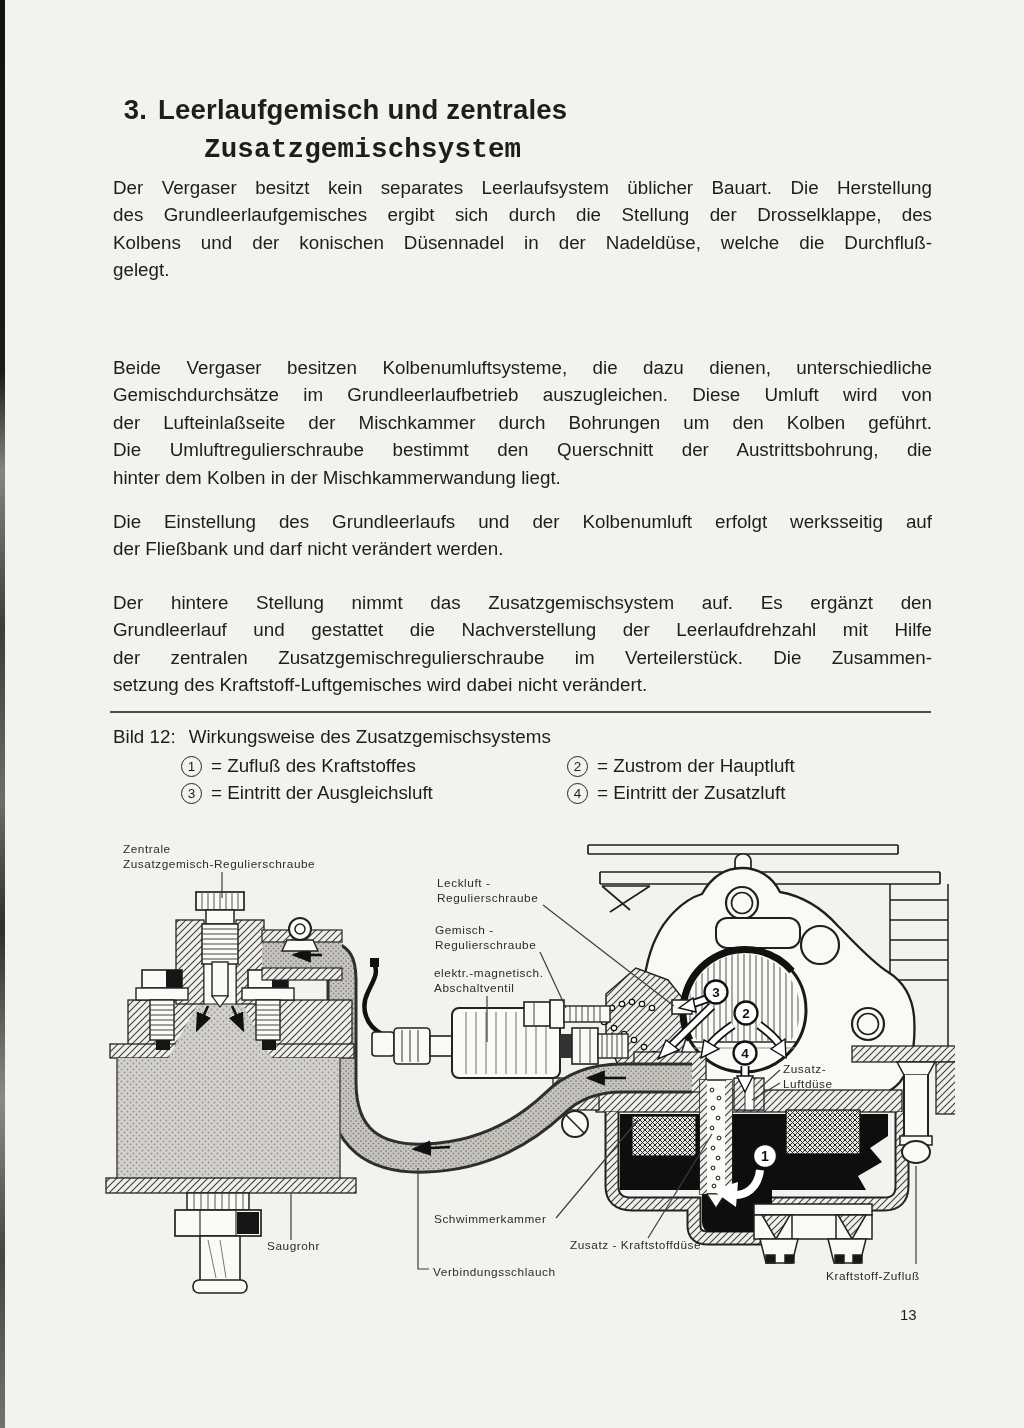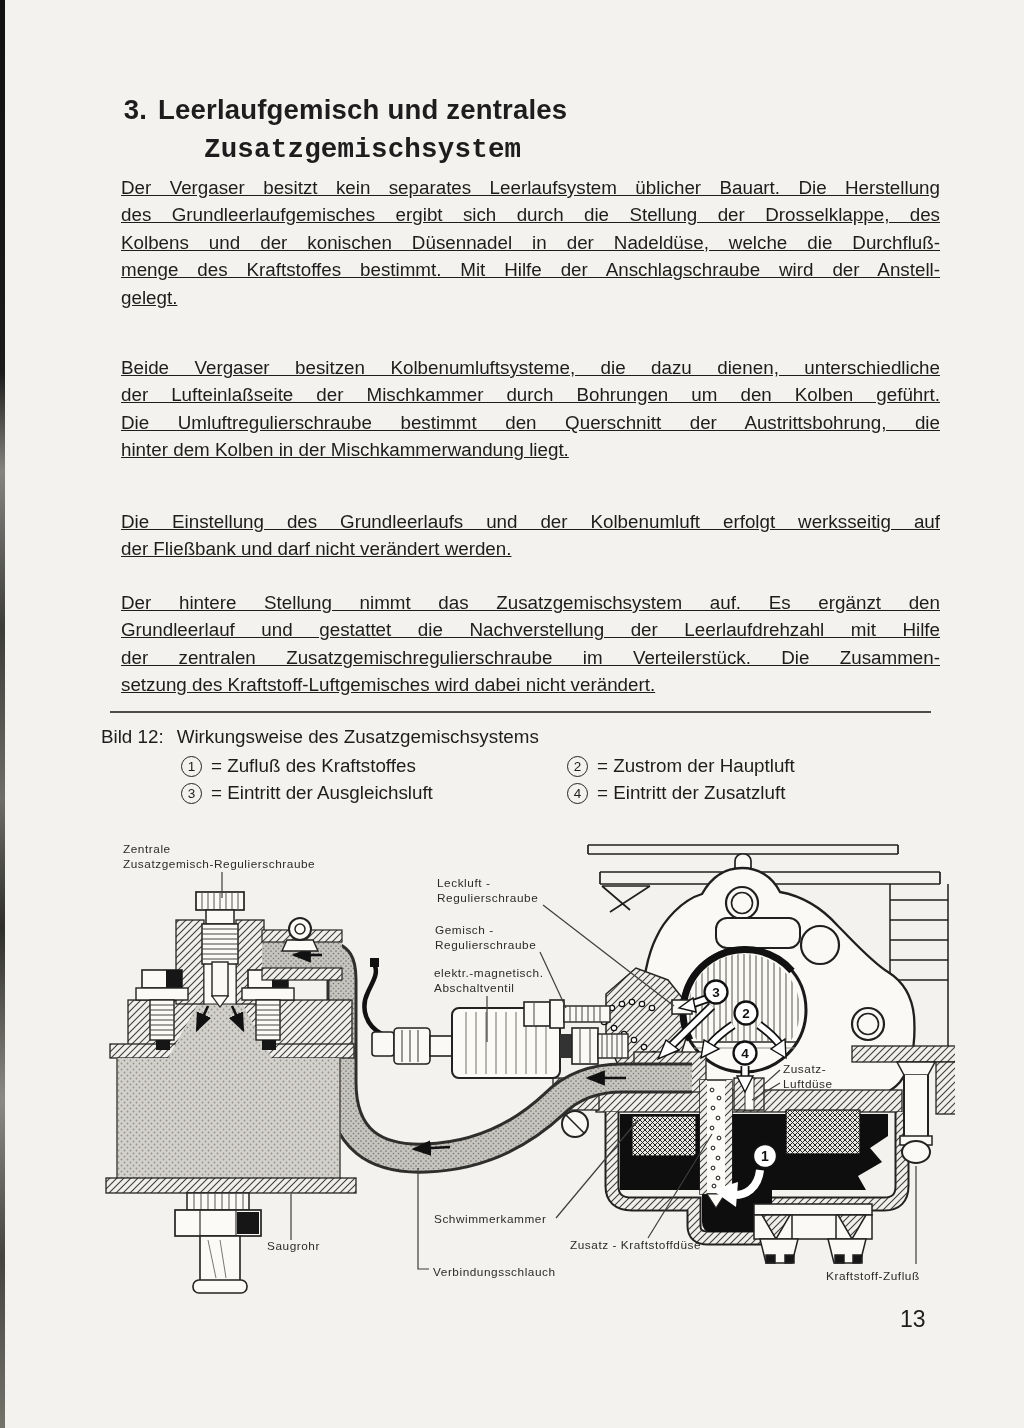--- a/index.html
+++ b/index.html
@@ -6,55 +6,55 @@
   .page{
     position:relative;width:1024px;height:1428px;margin:0 auto;
     background:#f4f2ee;overflow:hidden;
     font-family:"Liberation Sans", sans-serif;color:#1d1d1d;
   }
   .scan-edge{position:absolute;left:0;top:0;width:5px;height:100%;
     background:linear-gradient(to bottom,#121212 0%,#1b1b1b 26%,#85847f 33%,#3c3c39 44%,#6e6d67 56%,#2e2e2b 65%,#8b8a84 77%,#45443f 88%,#73726b 100%);}
   .heading{position:absolute;left:113px;top:90px;font-weight:bold;font-size:27.5px;line-height:40px;letter-spacing:.2px;text-align:center;}
   .heading .h-num{display:inline-block;width:45px;}
   .heading .h-line2{margin-left:45px;font-family:Liberation Mono, monospace;}
-  .para{position:absolute;left:121px;width:819px;font-size:18.8px;line-height:27.4px;text-decoration:underline;}
+  .para{position:absolute;left:113px;width:819px;font-size:18.8px;line-height:27.4px;}
   .para .line{text-align:justify;text-align-last:justify;}
   .para .line.last{text-align-last:left;}
   .rule{position:absolute;left:110px;top:711px;width:821px;height:2px;background:#4c4c4c;}
-  .caption{position:absolute;left:101px;top:726px;font-size:18.8px;}
+  .caption{position:absolute;left:113px;top:726px;font-size:18.8px;}
   .caption .cap-text{margin-left:13px;}
   .legend-item{position:absolute;display:flex;align-items:center;font-size:18.8px;height:24px;}
   .legend-circle{box-sizing:border-box;width:21px;height:21px;border:1.7px solid #222;border-radius:50%;
     display:flex;align-items:center;justify-content:center;font-size:13.5px;margin-right:9px;flex:none;}
   .li-1{left:181px;top:754px;} .li-2{left:567px;top:754px;}
   .li-3{left:181px;top:781px;} .li-4{left:567px;top:781px;}
-  .pagenum{position:absolute;left:900px;top:1306px;font-size:23px;}
+  .pagenum{position:absolute;left:900px;top:1306px;font-size:15px;}
   .diagram{position:absolute;left:95px;top:833px;width:860px;height:470px;}
   .diagram text{font-family:"Liberation Sans", sans-serif;font-size:11.8px;fill:#2b2b2b;letter-spacing:.55px;}
 </style>
 </head>
 <body>
 
 <div class="page">
   <div class="scan-edge"></div>
 
   <div class="heading">
     <div><span class="h-num">3.</span><span>Leerlaufgemisch und zentrales</span></div>
     <div class="h-line2">Zusatzgemischsystem</div>
   </div>
 
   <div class="para" style="top:174px">
       <div class="line">Der Vergaser besitzt kein separates Leerlaufsystem üblicher Bauart. Die Herstellung</div>
       <div class="line">des Grundleerlaufgemisches ergibt sich durch die Stellung der Drosselklappe, des</div>
       <div class="line">Kolbens und der konischen Düsennadel in der Nadeldüse, welche die Durchfluß-</div>
-      <div class="line">menge des Kraftstoffes bestimmt. Mit Hilfe der Anschlagschraube wird der Anstell-</div>
       <div class="line last">gelegt.</div>
     </div>
   <div class="para" style="top:354px">
       <div class="line">Beide Vergaser besitzen Kolbenumluftsysteme, die dazu dienen, unterschiedliche</div>
+      <div class="line">Gemischdurchsätze im Grundleerlaufbetrieb auszugleichen. Diese Umluft wird von</div>
       <div class="line">der Lufteinlaßseite der Mischkammer durch Bohrungen um den Kolben geführt.</div>
       <div class="line">Die Umluftregulierschraube bestimmt den Querschnitt der Austrittsbohrung, die</div>
       <div class="line last">hinter dem Kolben in der Mischkammerwandung liegt.</div>
     </div>
   <div class="para" style="top:508px">
       <div class="line">Die Einstellung des Grundleerlaufs und der Kolbenumluft erfolgt werksseitig auf</div>
       <div class="line last">der Fließbank und darf nicht verändert werden.</div>
     </div>
   <div class="para" style="top:589px">
       <div class="line">Der hintere Stellung nimmt das Zusatzgemischsystem auf. Es ergänzt den</div>

